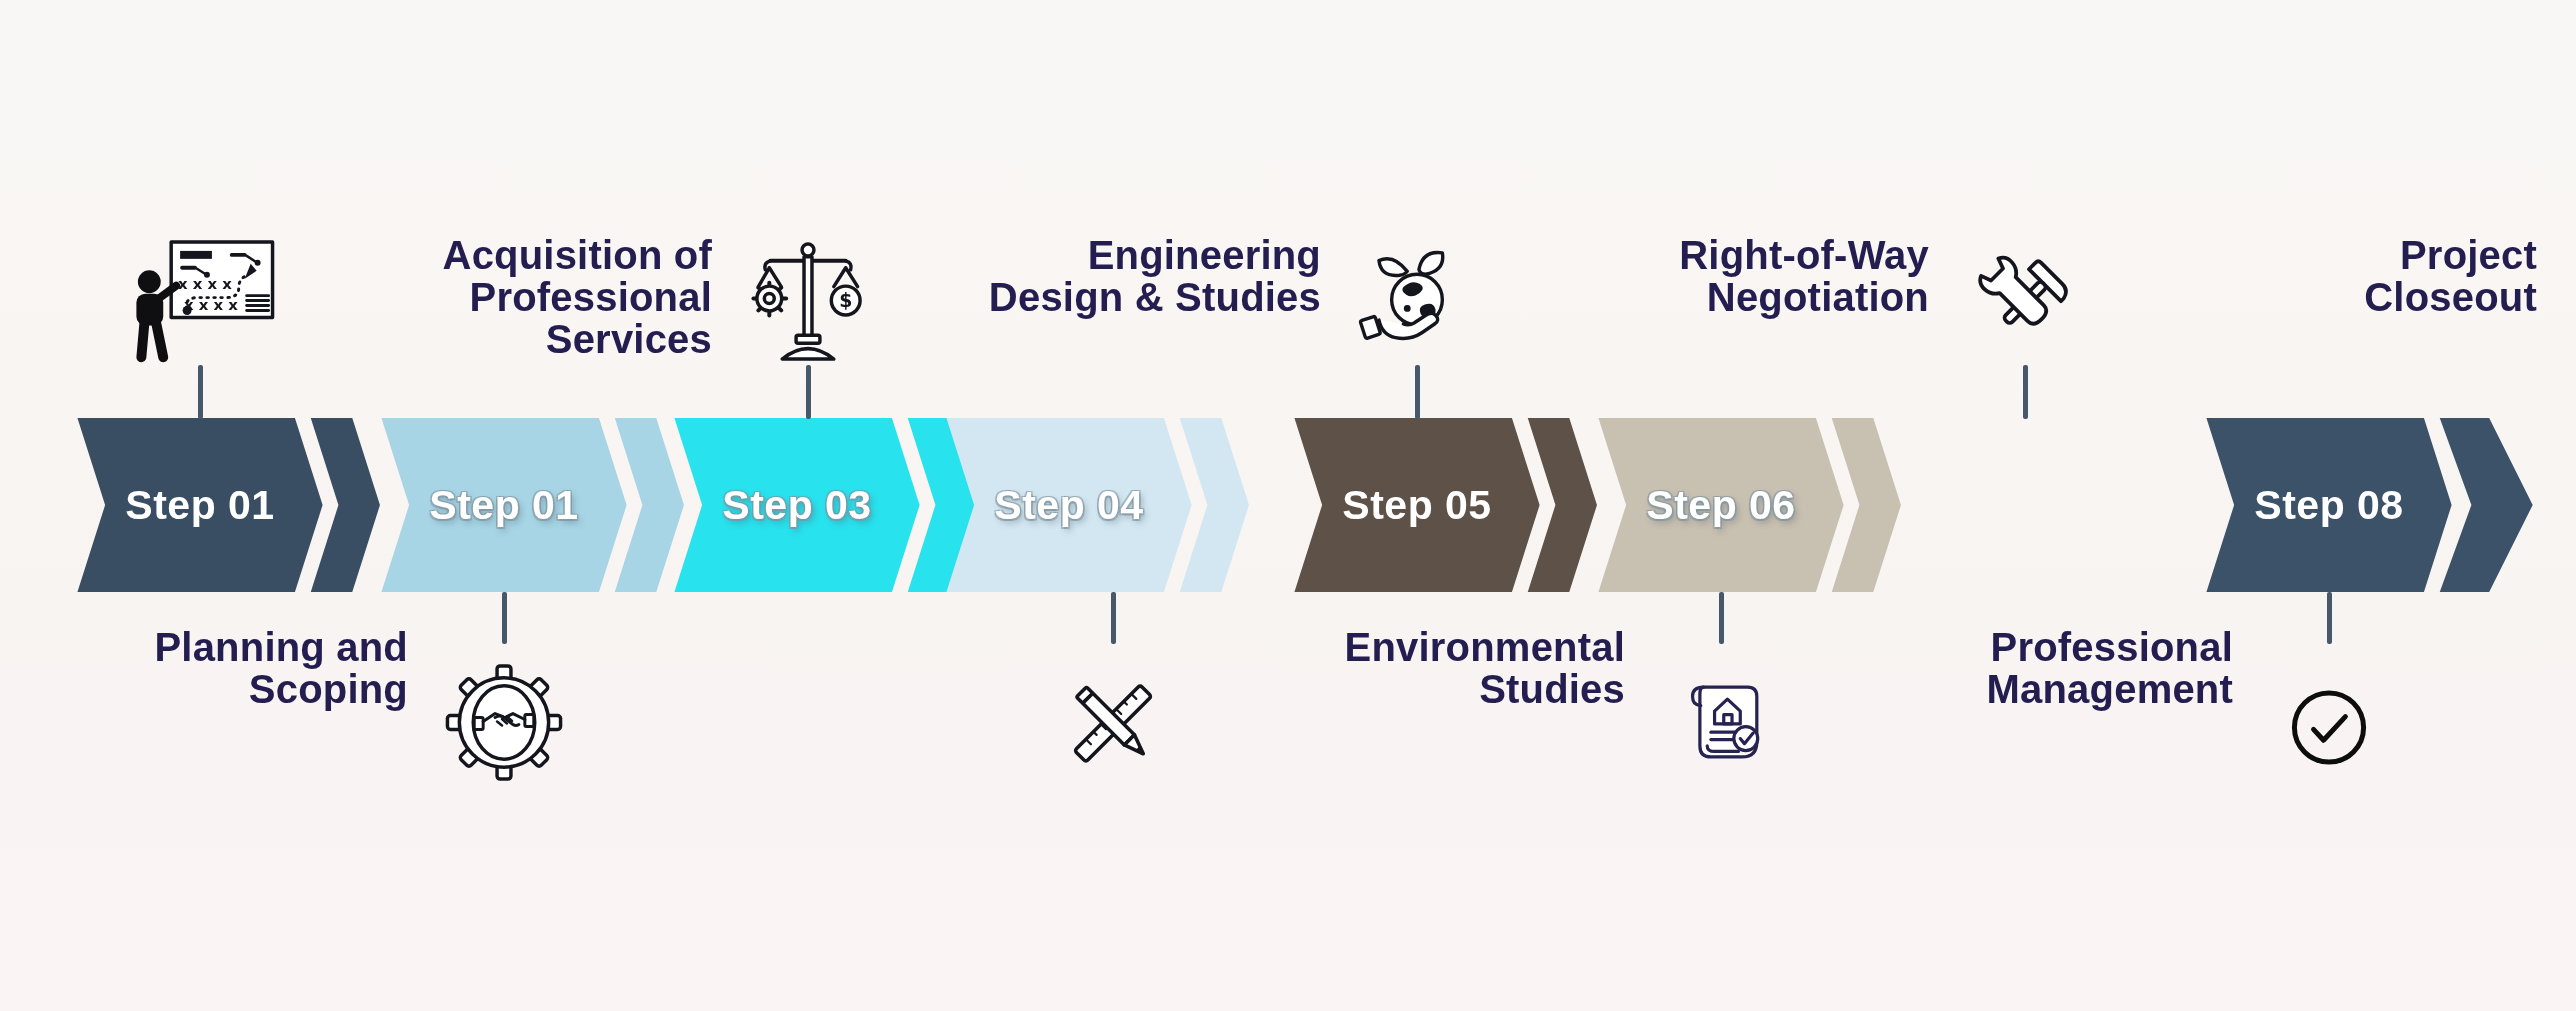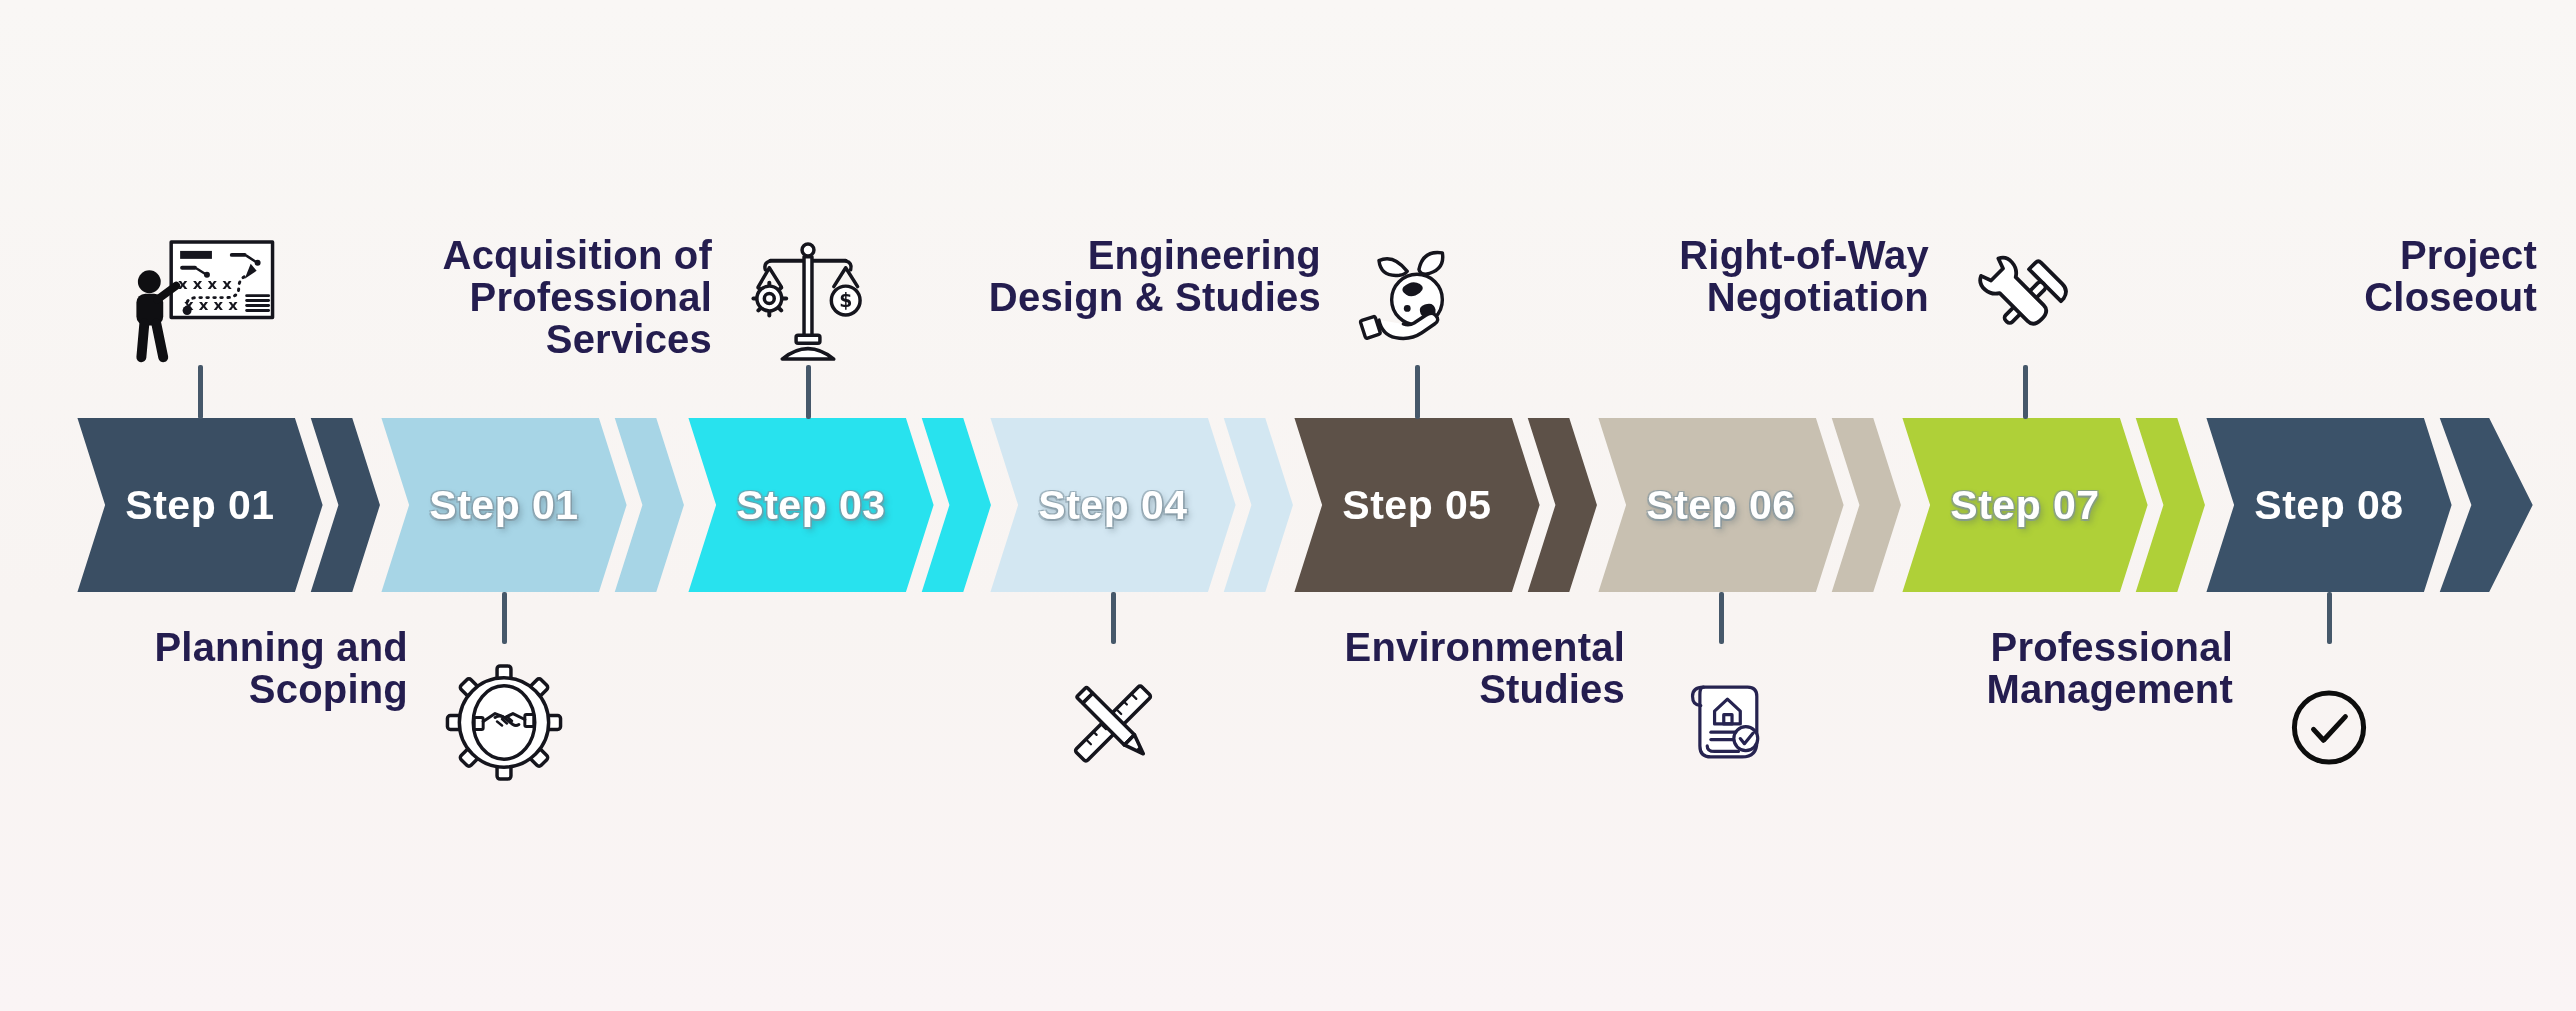--- a/index.html
+++ b/index.html
@@ -50,29 +50,29 @@
   </div>
 
   <div class="step" style="left:381px">
     <svg class="arrow-svg" width="337" height="174" viewBox="0 0 340 176">
       <polygon points="0,0 220,0 248,88 220,176 0,176 28,88" fill="#a7d5e6"></polygon>
       <polygon points="236,0 278,0 306,88 278,176 236,176 264,88" fill="#a7d5e6"></polygon>
     </svg>
     <div class="step-label embossed">Step 01</div>
   </div>
 
-  <div class="step" style="left:688px">
+  <div class="step" style="left:674px">
     <svg class="arrow-svg" width="337" height="174" viewBox="0 0 340 176">
       <polygon points="0,0 220,0 248,88 220,176 0,176 28,88" fill="#28e2ee"></polygon>
       <polygon points="236,0 278,0 306,88 278,176 236,176 264,88" fill="#28e2ee"></polygon>
     </svg>
     <div class="step-label embossed">Step 03</div>
   </div>
 
-  <div class="step" style="left:990px">
+  <div class="step" style="left:946px">
     <svg class="arrow-svg" width="337" height="174" viewBox="0 0 340 176">
       <polygon points="0,0 220,0 248,88 220,176 0,176 28,88" fill="#d3e7f2"></polygon>
       <polygon points="236,0 278,0 306,88 278,176 236,176 264,88" fill="#d3e7f2"></polygon>
     </svg>
     <div class="step-label embossed">Step 04</div>
   </div>
 
   <div class="step" style="left:1294px">
     <svg class="arrow-svg" width="337" height="174" viewBox="0 0 340 176">
       <polygon points="0,0 220,0 248,88 220,176 0,176 28,88" fill="#5d5148"></polygon>
@@ -82,27 +82,20 @@
   </div>
 
   <div class="step" style="left:1598px">
     <svg class="arrow-svg" width="337" height="174" viewBox="0 0 340 176">
       <polygon points="0,0 220,0 248,88 220,176 0,176 28,88" fill="#c8c0b1"></polygon>
       <polygon points="236,0 278,0 306,88 278,176 236,176 264,88" fill="#c8c0b1"></polygon>
     </svg>
     <div class="step-label embossed">Step 06</div>
   </div>
 
-  <div class="step" style="left:1902px">
-    <svg class="arrow-svg" width="337" height="174" viewBox="0 0 340 176">
-      <polygon points="0,0 220,0 248,88 220,176 0,176 28,88" fill="#afd038"></polygon>
-      <polygon points="236,0 278,0 306,88 278,176 236,176 264,88" fill="#afd038"></polygon>
-    </svg>
-    <div class="step-label embossed">Step 07</div>
-  </div>
 
   <div class="step" style="left:2206px">
     <svg class="arrow-svg" width="337" height="174" viewBox="0 0 340 176">
       <polygon points="0,0 220,0 248,88 220,176 0,176 28,88" fill="#3b5269"></polygon>
       <polygon points="236,0 286,0 330,88 286,176 236,176 268,88" fill="#3b5269"></polygon>
     </svg>
     <div class="step-label plain">Step 08</div>
   </div>
 
   <div class="connector above" style="left:198px"></div>

